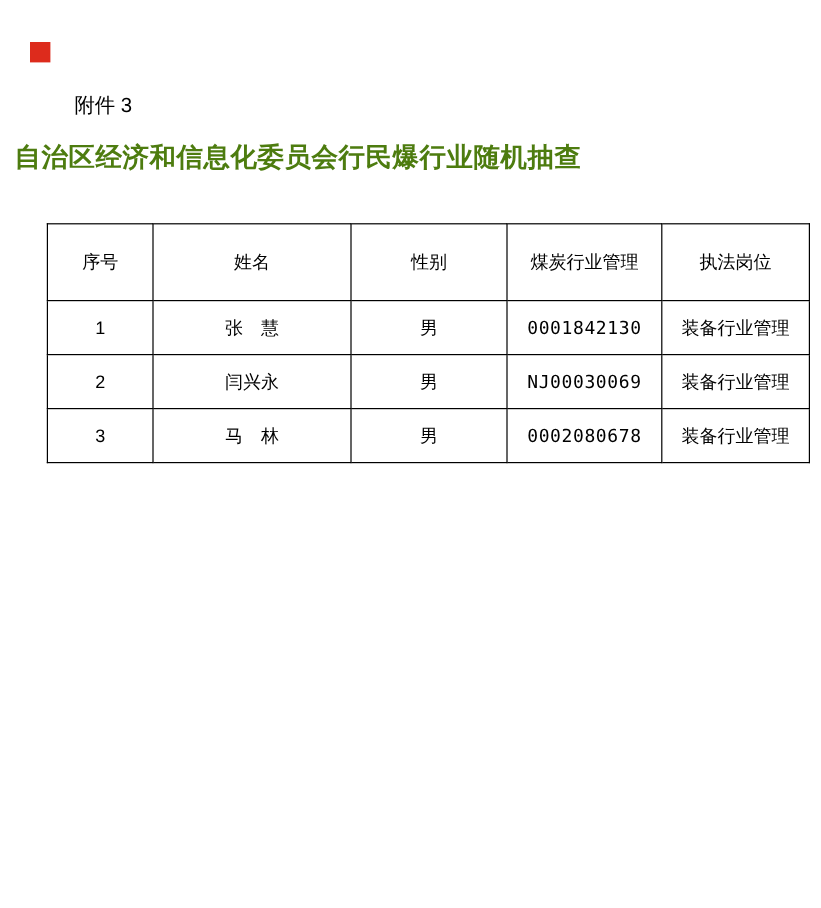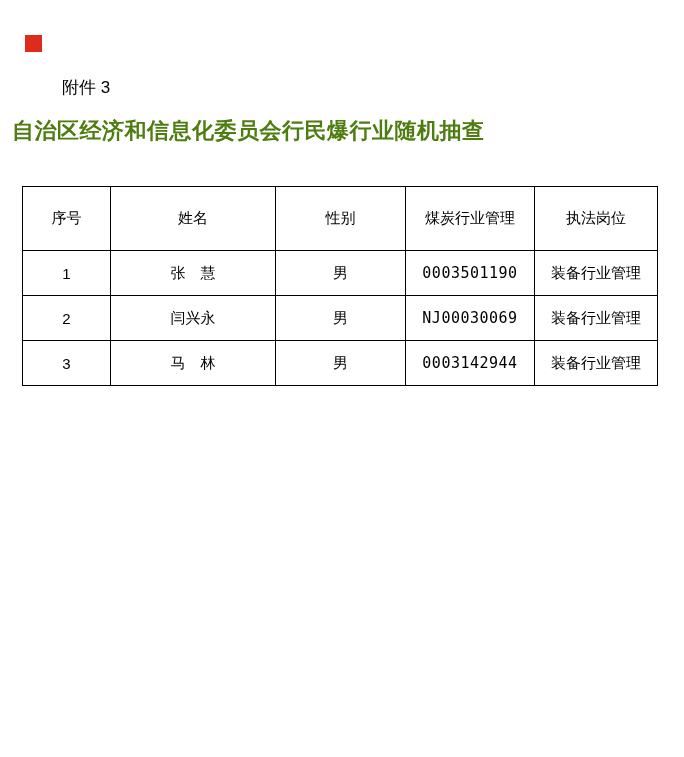--- a/index.html
+++ b/index.html
@@ -37,21 +37,21 @@
     width: 100%;
     text-align: left;
     font-weight: bold;
     font-size: 22px;
     line-height: 33px;
     letter-spacing: 0.5px;
     color: #4d7c0f;
   }
   table.roster {
     position: absolute;
-    left: 10px;
+    left: 27px;
     top: 186px;
     width: 635px;
     border-collapse: collapse;
     table-layout: fixed;
   }
   table.roster th,
   table.roster td {
     border: 1px solid #000000;
     text-align: center;
     vertical-align: middle;
@@ -101,33 +101,33 @@
         <th>性别</th>
         <th>煤炭行业管理</th>
         <th>执法岗位</th>
       </tr>
     </thead>
     <tbody>
       <tr>
         <td>1</td>
         <td>张　慧</td>
         <td>男</td>
-        <td class="mono">0003501190</td>
+        <td class="mono">0001842130</td>
         <td>装备行业管理</td>
       </tr>
       <tr>
         <td>2</td>
         <td>闫兴永</td>
         <td>男</td>
         <td class="mono">NJ00030069</td>
         <td>装备行业管理</td>
       </tr>
       <tr>
         <td>3</td>
         <td>马　林</td>
         <td>男</td>
-        <td class="mono">0003142944</td>
+        <td class="mono">0002080678</td>
         <td>装备行业管理</td>
       </tr>
     </tbody>
   </table>
 
 </div>
 
 </body></html>

